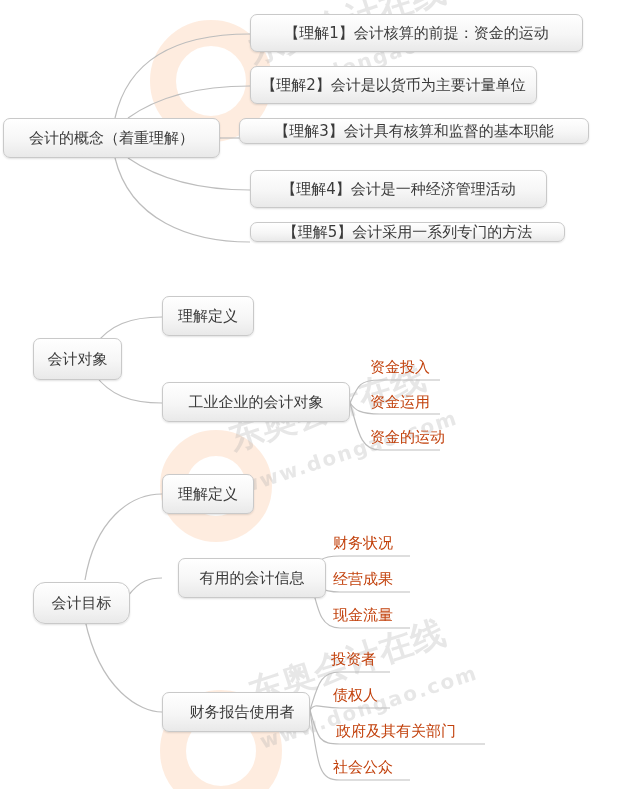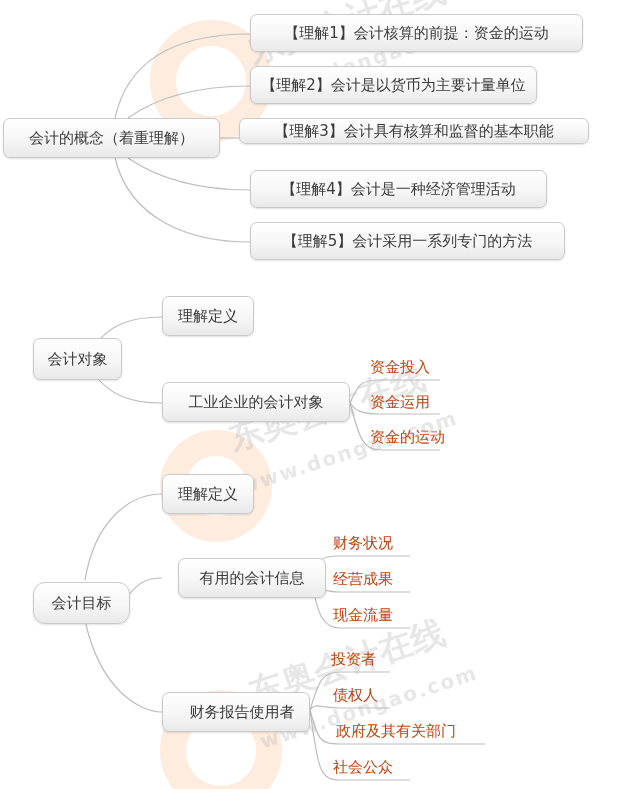--- a/index.html
+++ b/index.html
@@ -56,21 +56,21 @@
   <path d="M310 710 C 315 702, 320 708, 340 708 L 390 708"></path>
   <path d="M310 710 C 318 740, 320 744, 340 744 L 485 744"></path>
   <path d="M310 710 C 318 770, 320 780, 340 780 L 410 780"></path>
 </svg>
 
 <div class="node" style="left:3px;top:118px;width:217px;height:40px;">会计的概念（着重理解）</div>
 <div class="node" style="left:250px;top:14px;width:333px;height:38px;">【理解1】会计核算的前提：资金的运动</div>
 <div class="node" style="left:250px;top:66px;width:287px;height:38px;">【理解2】会计是以货币为主要计量单位</div>
 <div class="node" style="left:239px;top:118px;width:350px;height:26px;">【理解3】会计具有核算和监督的基本职能</div>
 <div class="node" style="left:250px;top:170px;width:297px;height:38px;">【理解4】会计是一种经济管理活动</div>
-<div class="node" style="left:250px;top:222px;width:315px;height:38px;">【理解5】会计采用一系列专门的方法</div>
+<div class="node" style="left:250px;top:222px;width:315px;height:20px;">【理解5】会计采用一系列专门的方法</div>
 
 <div class="node" style="left:33px;top:338px;width:89px;height:42px;">会计对象</div>
 <div class="node" style="left:162px;top:296px;width:92px;height:40px;">理解定义</div>
 <div class="node" style="left:162px;top:382px;width:188px;height:40px;">工业企业的会计对象</div>
 <div class="leaf" style="left:370px;top:358px;">资金投入</div>
 <div class="leaf" style="left:370px;top:393px;">资金运用</div>
 <div class="leaf" style="left:370px;top:428px;">资金的运动</div>
 
 <div class="node" style="left:33px;top:582px;width:97px;height:42px;border-radius:12px;">会计目标</div>
 <div class="node" style="left:162px;top:474px;width:92px;height:40px;">理解定义</div>

